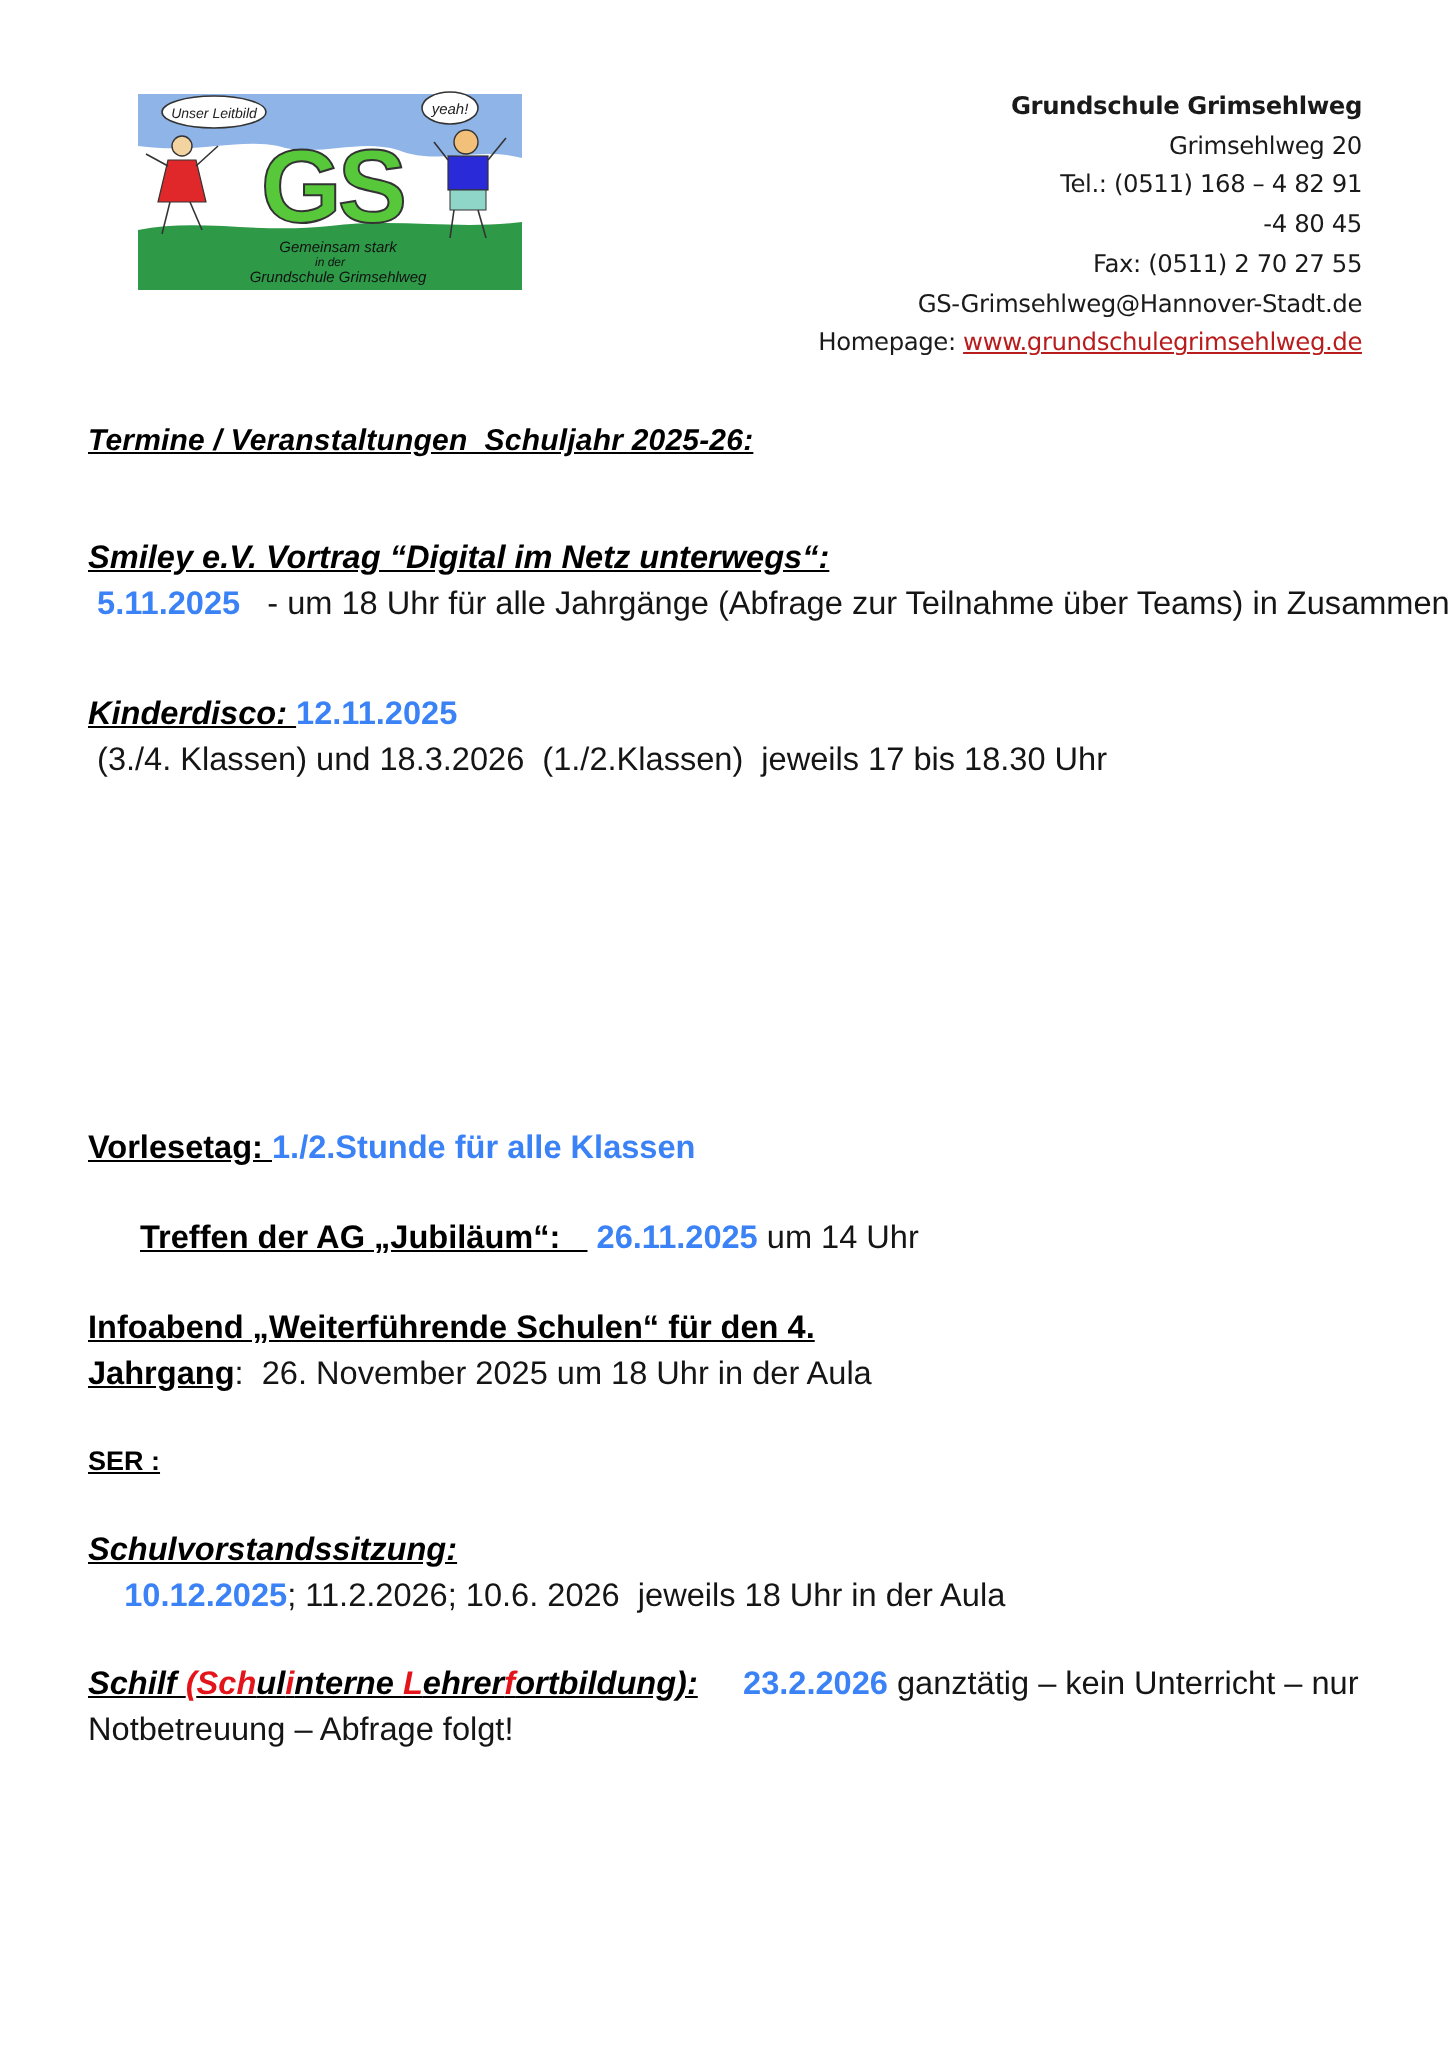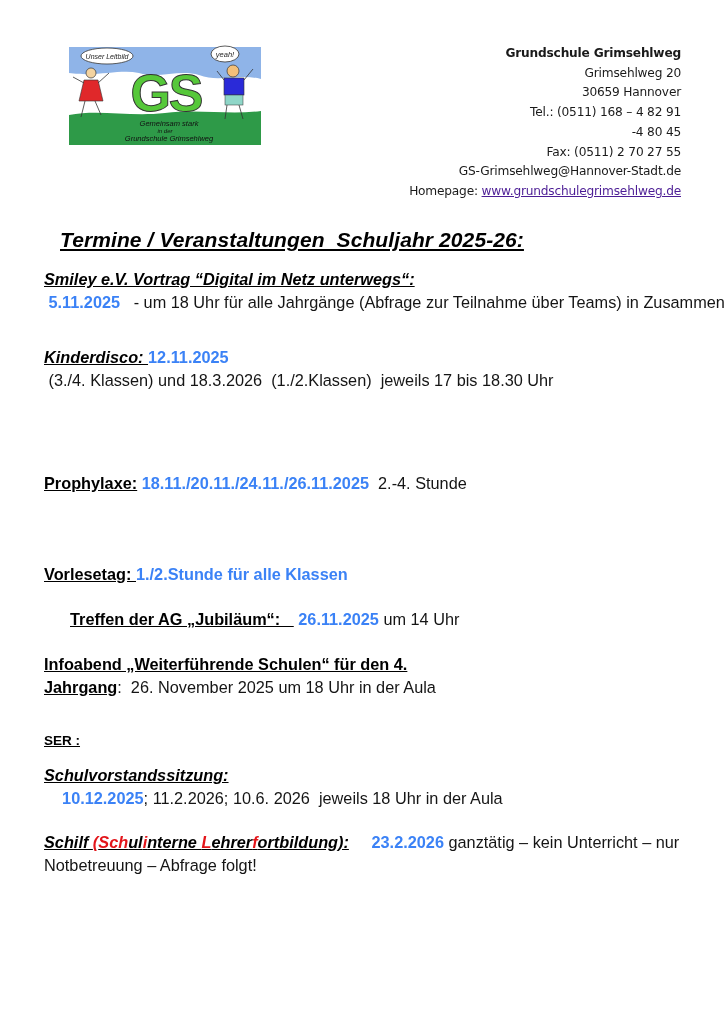--- a/index.html
+++ b/index.html
@@ -11,42 +11,42 @@
       position: absolute; left: 69px; top: 43px; width: 192px; height: 102px;
       overflow: hidden; background: #0369a1;
     }
     .logo svg { display: block; }
     .address {
       position: absolute; right: 43px; top: 44px; text-align: right;
       font-family: "DejaVu Sans", sans-serif; font-size: 12.2px; line-height: 19.7px; color: #1a1a1a;
       letter-spacing: -0.2px;
     }
     .address .school { font-weight: bold; }
-    .address a { color: #4c1d95; }
+    .address a { color: #b91c1c; }
     .title {
-      position: absolute; left: 44px; top: 212px; margin: 16px;
-      font-size: 21px; font-weight: bold; font-style: italic; text-decoration: underline;
+      position: absolute; left: 44px; top: 212px; margin: 0;
+      font-size: 15px; font-weight: bold; font-style: italic; text-decoration: underline;
       letter-spacing: 0.1px; color: #000;
     }
     .events { position: absolute; left: 44px; top: 268px; width: 640px; }
     .event { font-size: 16.3px; line-height: 22.5px; margin: 0; color: #151515; }
     .event .label { text-decoration: underline; font-weight: bold; color: #000; }
     .event .label.it { font-style: italic; margin-top: 44px; }
     .event b { color: #3b82f6; }
     .red { color: #e3151a; }
     .small { font-size: 13.5px; }
     .ev1 { margin-top: 0; }
     .ev2 { position: absolute; top: 78px; }
     .ev3 { position: absolute; top: 159px; }
     .ev4 { position: absolute; top: 204px; }
     .ev5 { position: absolute; top: 249px; }
     .ev6 { position: absolute; top: 295px; }
     .ev7 { position: absolute; top: 340px; margin-left: 26px; }
     .ev8 { position: absolute; top: 385px; }
-    .ev9 { position: absolute; top: 462px; }
+    .ev9 { position: absolute; top: 452px; }
     .ev10 { position: absolute; top: 496px; }
     .ev11 { position: absolute; top: 563px; }
     .sp { white-space: pre; }
   </style>
 </head>
 <body>
 
 <div class="logo">
   <svg width="192" height="102" viewBox="0 0 192 102">
     <rect x="0" y="0" width="192" height="102" fill="#ffffff"></rect>
@@ -76,37 +76,35 @@
     <text x="97" y="68" font-size="52" font-weight="bold" text-anchor="middle" fill="#56c83a" stroke="#333" stroke-width="1" letter-spacing="-2">GS</text>
     <text x="100" y="83" font-size="7.5" text-anchor="middle" font-style="italic" fill="#111">Gemeinsam stark</text>
     <text x="96" y="90" font-size="6" text-anchor="middle" font-style="italic" fill="#111">in der</text>
     <text x="100" y="98" font-size="7.5" text-anchor="middle" font-style="italic" fill="#111">Grundschule Grimsehlweg</text>
   </svg>
 </div>
 
 <div class="address">
   <div class="school">Grundschule Grimsehlweg</div>
   <div>Grimsehlweg 20</div>
-  <div>30659 Hannover</div>
   <div>Tel.: (0511) 168 – 4 82 91</div>
   <div>-4 80 45</div>
   <div>Fax: (0511) 2 70 27 55</div>
   <div>GS-Grimsehlweg@Hannover-Stadt.de</div>
   <div><span class="sp">Homepage: </span><a href="#">www.grundschulegrimsehlweg.de</a></div>
 </div>
 
 <h1 class="title sp">Termine / Veranstaltungen  Schuljahr 2025-26:</h1>
 
 <div class="events">
   <p class="event ev1"><span class="label it">Smiley e.V. Vortrag “Digital im Netz unterwegs“:</span><b class="sp"> 5.11.2025</b><span class="sp">   - um 18 Uhr für alle Jahrgänge (Abfrage zur Teilnahme über Teams) in Zusammenarbeit mit GS Gartenheimstraße</span></p>
 
   <p class="event ev2"><span class="label it sp">Kinderdisco: </span><b>12.11.2025</b><span class="sp"> (3./4. Klassen) und 18.3.2026  (1./2.Klassen)  jeweils 17 bis 18.30 Uhr</span></p>
 
 
-  <p class="event ev4"><span class="label">Prophylaxe:</span><b class="sp"> 18.11./20.11./24.11./26.11.2025</b><span class="sp">  2.-4. Stunde</span></p>
 
 
   <p class="event ev6"><span class="label sp">Vorlesetag: </span><b>1./2.Stunde für alle Klassen</b></p>
 
   <p class="event ev7"><span class="label sp">Treffen der AG „Jubiläum“:   </span><b class="sp"> 26.11.2025</b><span> um 14 Uhr</span></p>
 
   <p class="event ev8"><span class="label">Infoabend „Weiterführende Schulen“ für den 4. Jahrgang</span><span class="sp">:  26. November 2025 um 18 Uhr in der Aula</span></p>
 
   <p class="event ev9 small"><span class="label">SER :</span></p>
 

